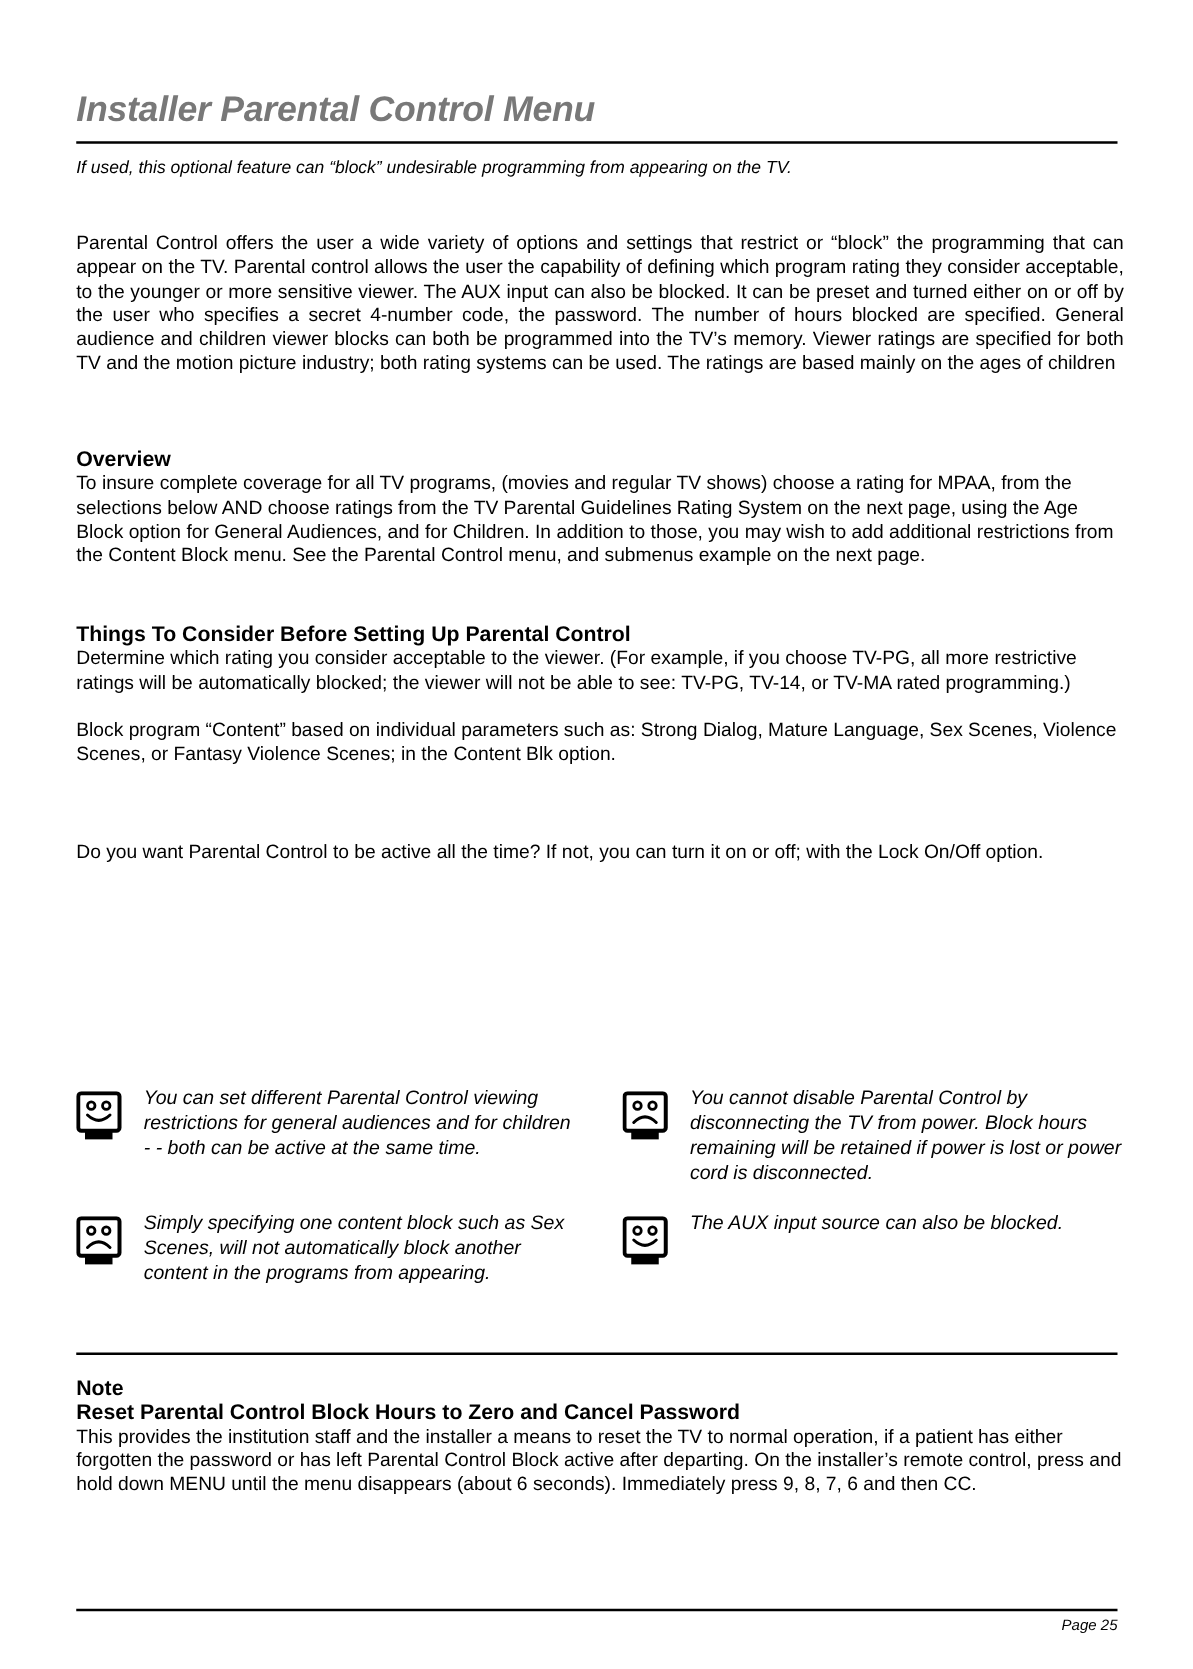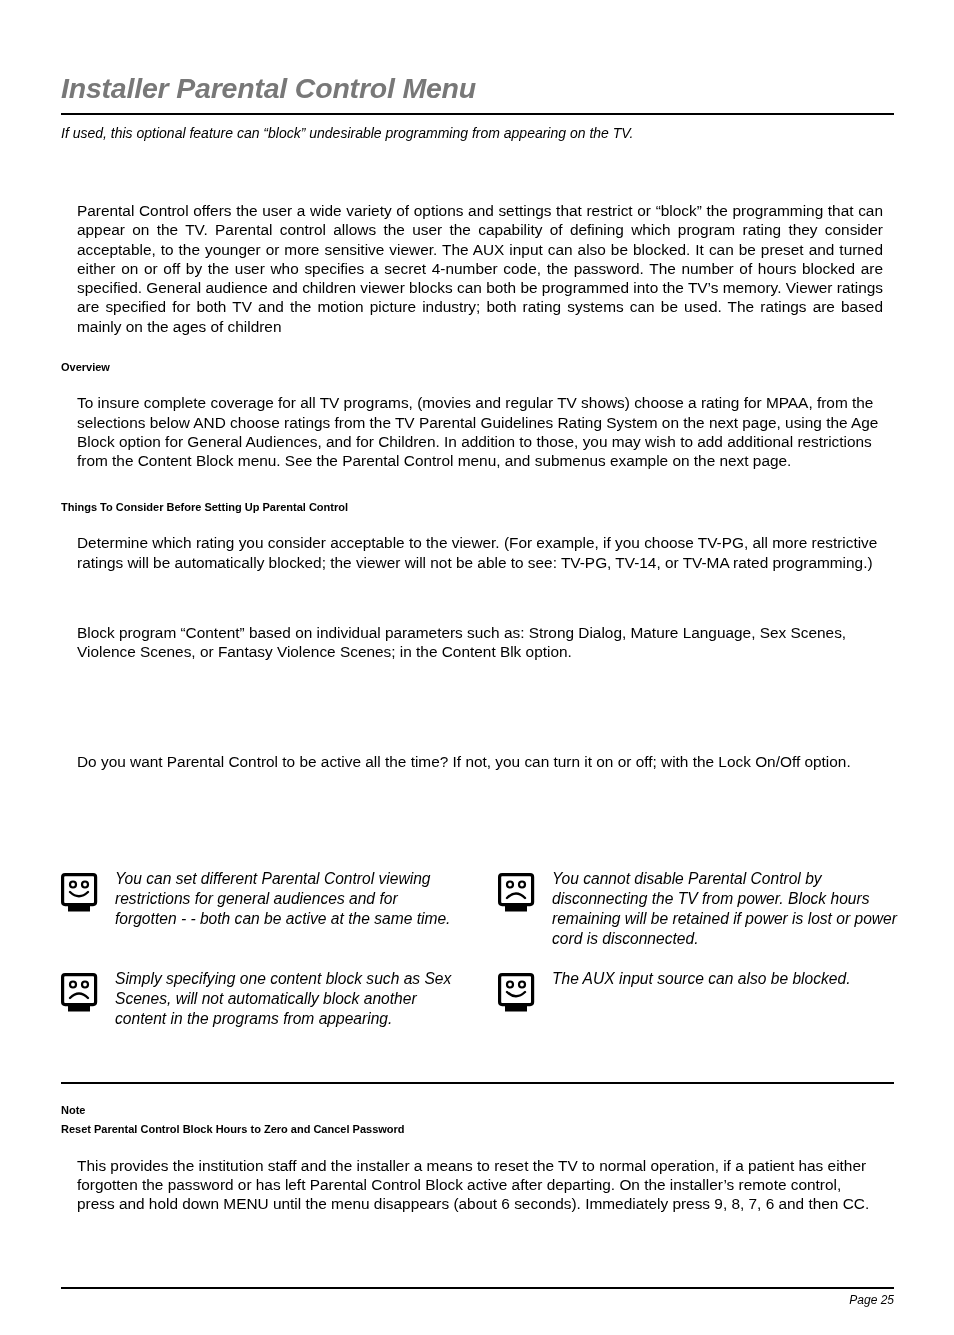--- a/index.html
+++ b/index.html
@@ -57,32 +57,32 @@
     white-space: nowrap;
   }
 
   
   .body-col {
     position: absolute;
     left: 0;
     width: 838px;
   }
   p.para {
-    margin: 16px;
+    margin: 0;
     font-size: 15.4px;
     line-height: 19.3px;
     text-align: left;
   }
   p.para.justify {
     text-align: justify;
     text-align-last: left;
   }
   h3.sec-head {
     margin: 0;
-    font-size: 11px;
+    font-size: 17px;
     font-weight: bold;
     line-height: 19.3px;
   }
   .gap { height: 19.3px; }
 
   .intro { top: 168px; }
   .overview { top: 341px; }
   .consider { top: 481px; }
   .note-block { top: 1084px; }
 
@@ -174,21 +174,21 @@
     <div class="tip tip-1">
       <span class="tv-icon">
         <svg viewBox="0 0 40 44" width="40" height="44" aria-hidden="true">
           <rect x="1.6" y="1.6" width="33" height="30" rx="2.5" ry="2.5" fill="#ffffff" stroke="#000000" stroke-width="3.2"></rect>
           <circle cx="12" cy="11.5" r="3" fill="#ffffff" stroke="#000000" stroke-width="2.2"></circle>
           <circle cx="24" cy="11.5" r="3" fill="#ffffff" stroke="#000000" stroke-width="2.2"></circle>
           <path d="M 9 19 Q 18 27.5 27 19" fill="none" stroke="#000000" stroke-width="2.4" stroke-linecap="round"></path>
           <rect x="7" y="32" width="22" height="6.5" fill="#000000"></rect>
         </svg>
       </span>
-      <span class="tip-text">You can set different Parental Control viewing restrictions for general audiences and for forgotten - - both can be active at the same time.</span>
+      <span class="tip-text">You can set different Parental Control viewing restrictions for general audiences and for children - - both can be active at the same time.</span>
     </div>
 
     <div class="tip tip-2">
       <span class="tv-icon">
         <svg viewBox="0 0 40 44" width="40" height="44" aria-hidden="true">
           <rect x="1.6" y="1.6" width="33" height="30" rx="2.5" ry="2.5" fill="#ffffff" stroke="#000000" stroke-width="3.2"></rect>
           <circle cx="12" cy="11.5" r="3" fill="#ffffff" stroke="#000000" stroke-width="2.2"></circle>
           <circle cx="24" cy="11.5" r="3" fill="#ffffff" stroke="#000000" stroke-width="2.2"></circle>
           <path d="M 9 25 Q 18 16 27 25" fill="none" stroke="#000000" stroke-width="2.4" stroke-linecap="round"></path>
           <rect x="7" y="32" width="22" height="6.5" fill="#000000"></rect>

